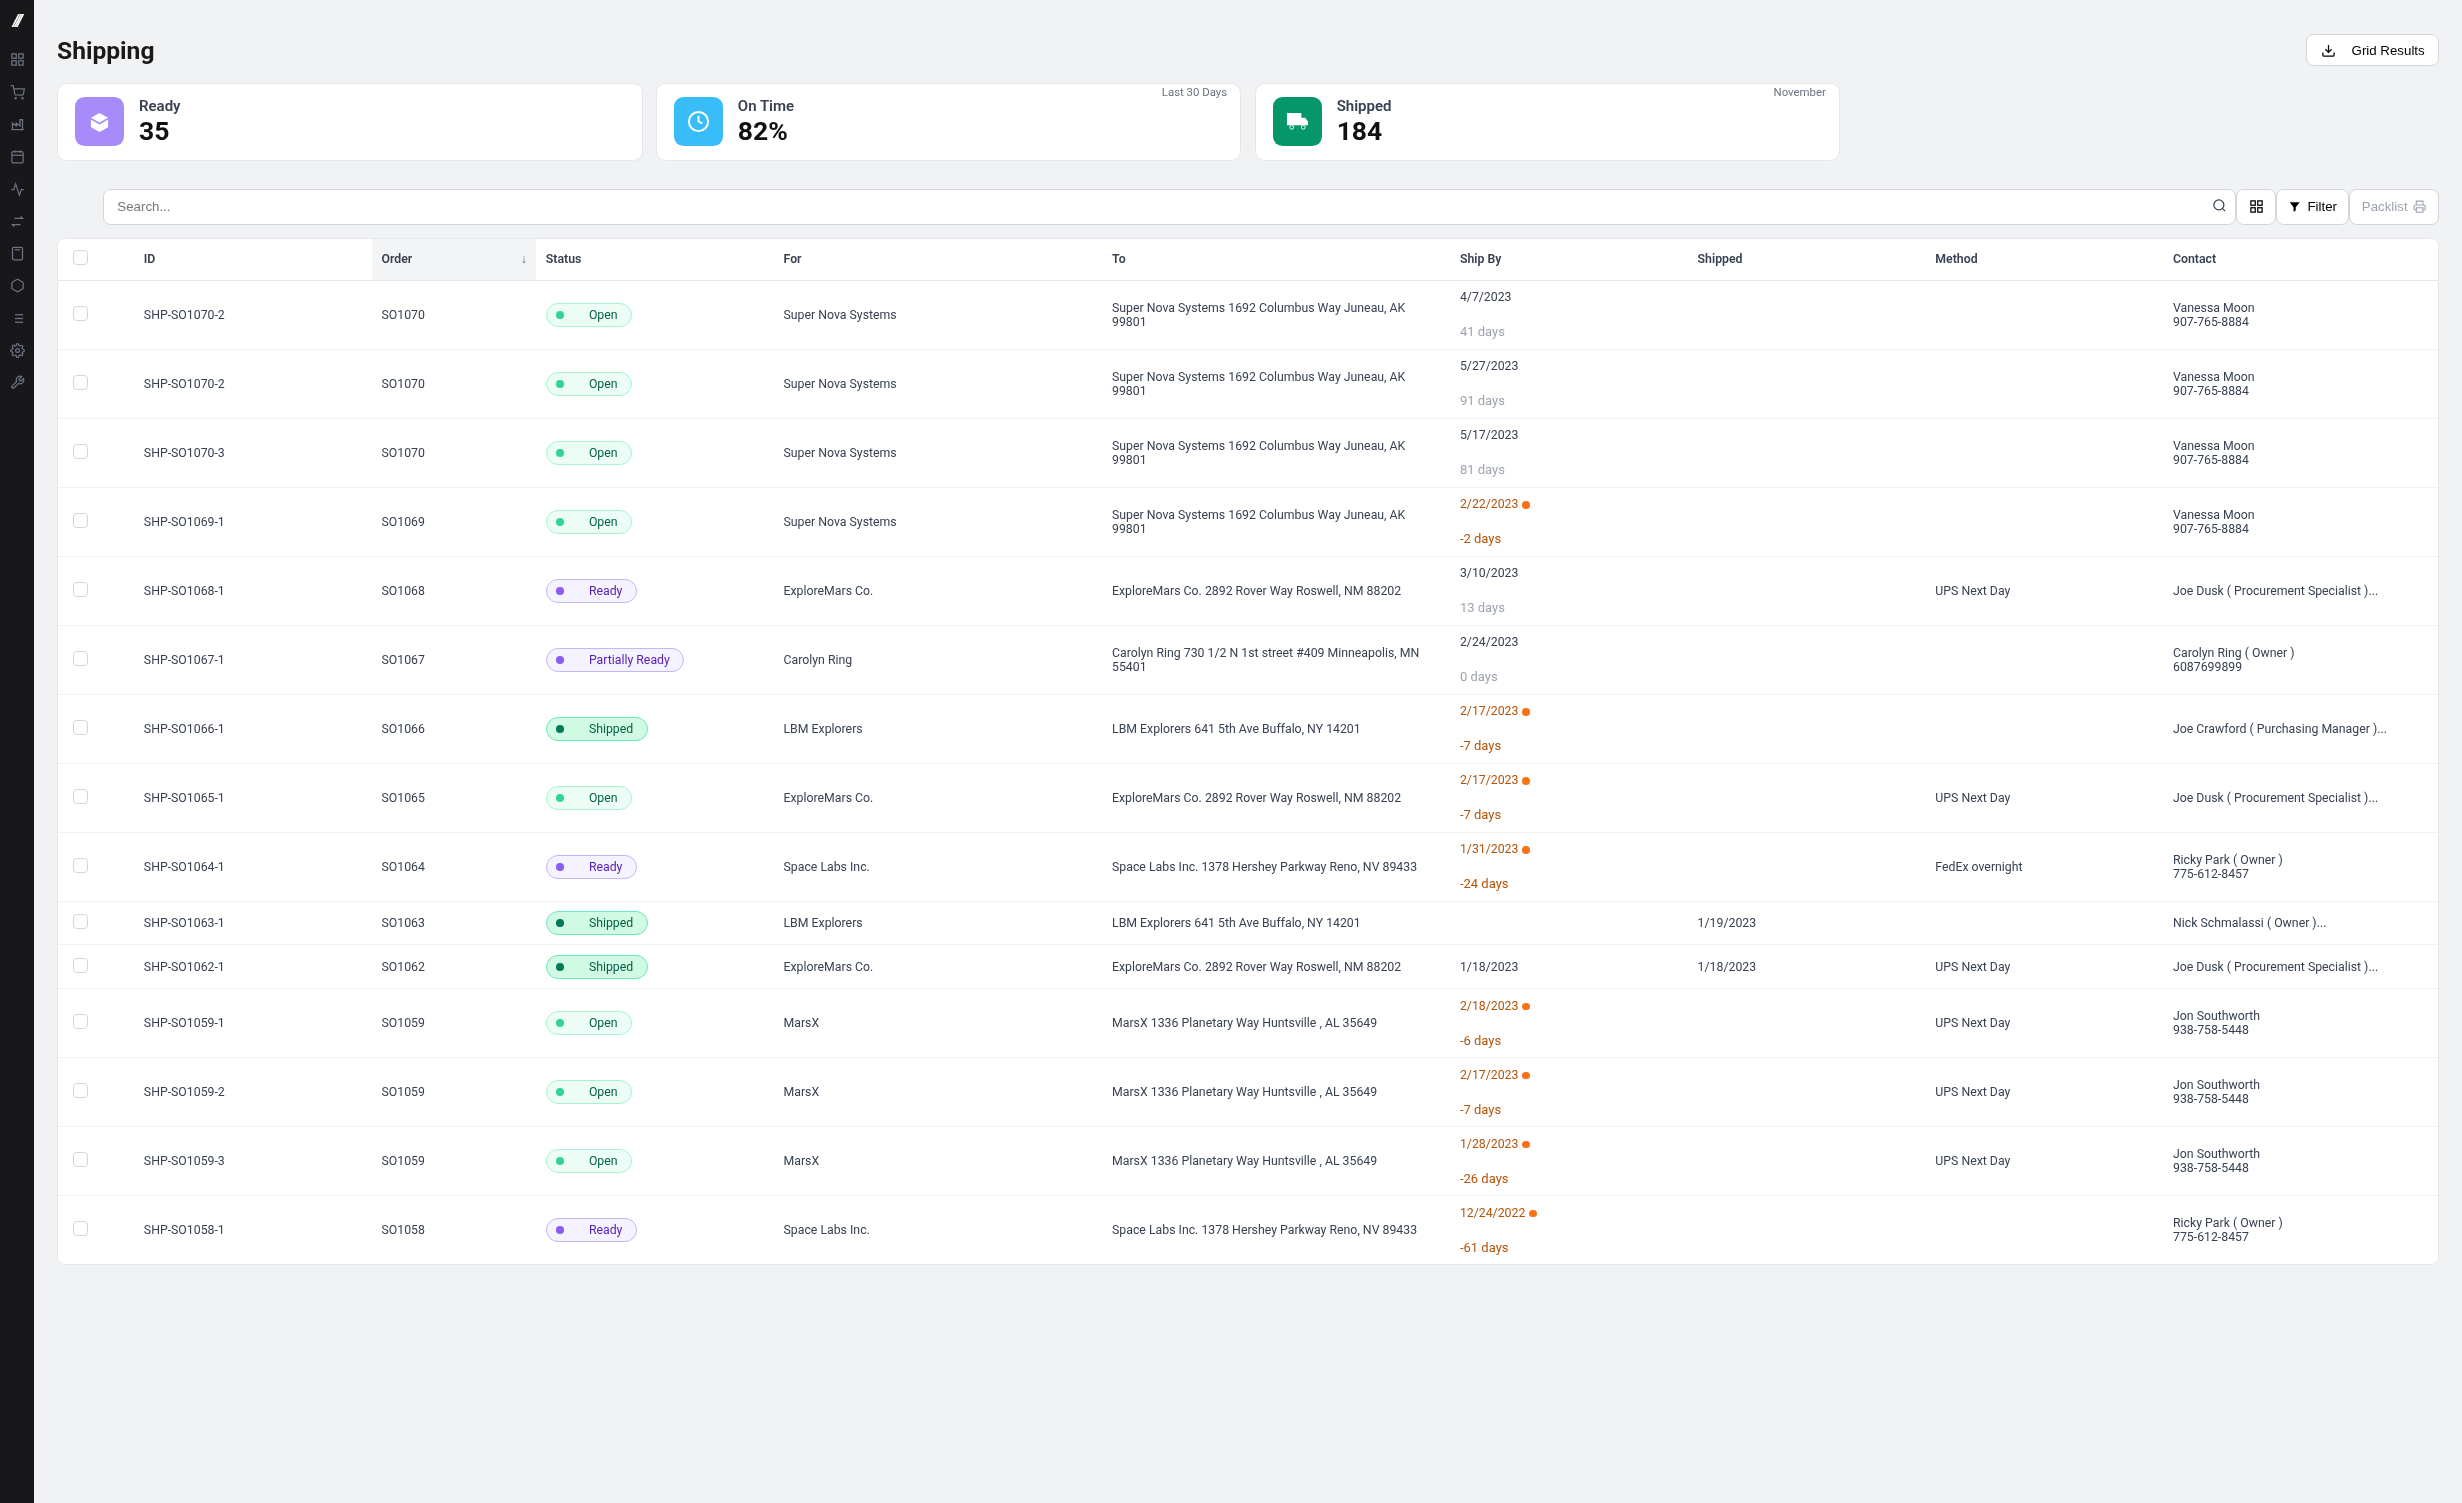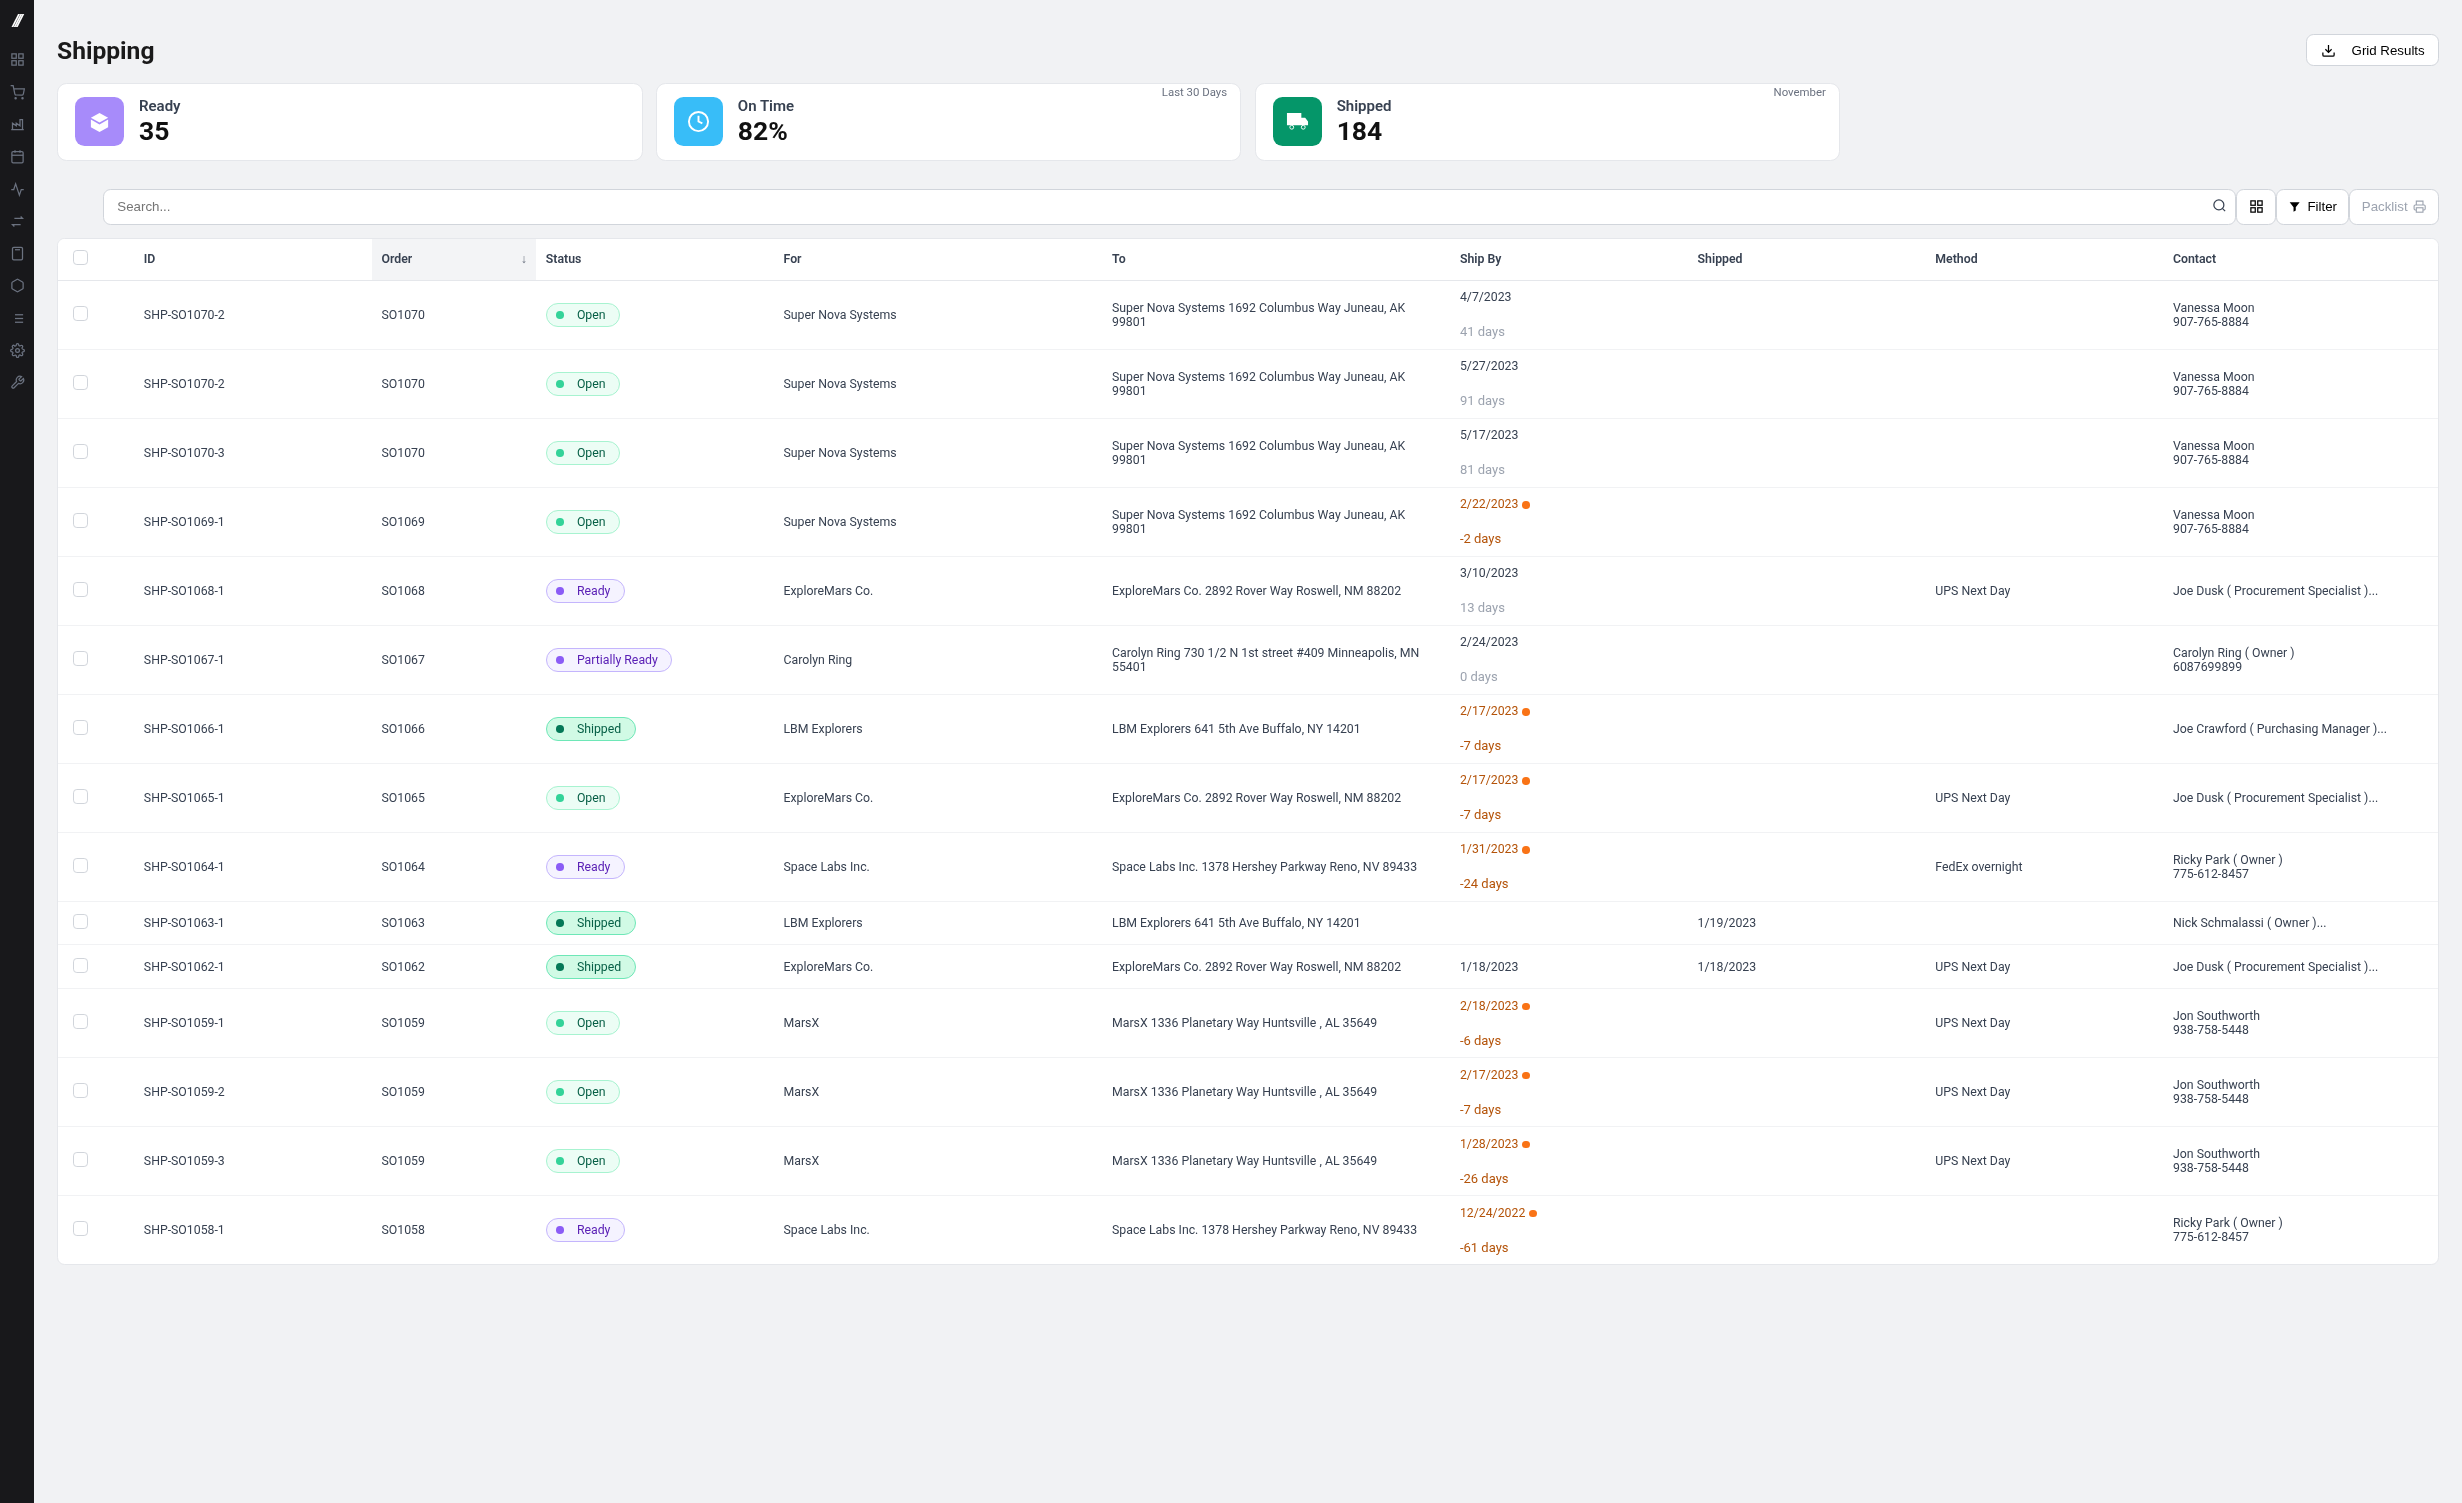--- a/index.html
+++ b/index.html
@@ -31,21 +31,21 @@
 .toolbar-btn { background: #fff; border: 0.9px solid #d1d5db; border-radius: 7.6px; padding: 0 11.4px; display: flex; align-items: center; gap: 5.7px; cursor: pointer; font-size: 13.3px; font-weight: 500; }
 .toolbar-btn.muted { color: #9ca3af; }
 .table-wrap { background: #fff; border: 0.9px solid #e5e7eb; border-radius: 7.6px; margin-top: 13.3px; overflow: hidden; }
 table { width: 100%; border-collapse: collapse; }
 thead th { text-align: left; font-weight: 600; font-size: 12.3px; padding: 11.4px 9.5px; border-bottom: 0.9px solid #e5e7eb; color: #374151; background: #fff; }
 thead th.sorted { background: #f3f4f6; }
 thead th .sort-arrow { float: right; color: #6b7280; }
 tbody td { padding: 9.5px 9.5px; border-bottom: 0.9px solid #f1f2f4; font-size: 12.3px; vertical-align: middle; color: #374151; }
 tbody tr:last-child td { border-bottom: none; }
 .checkbox { width: 15px; height: 15px; border: 1.4px solid #d1d5db; border-radius: 3.8px; display: inline-block; cursor: pointer; background: #fff; }
-.status-pill { display: inline-flex; align-items: center; gap: 13px; padding: 3.8px 13.3px 3.8px 9.5px; border-radius: 946px; font-size: 12.3px; border: 0.9px solid; justify-content: space-between; }
+.status-pill { display: inline-flex; align-items: center; gap: 25px; padding: 3.8px 13.3px 3.8px 9.5px; border-radius: 946px; font-size: 12.3px; border: 0.9px solid; justify-content: space-between; }
 .status-pill .dot { width: 7.6px; height: 7.6px; border-radius: 50%; }
 .status-pill.open { background: #ecfdf5; border-color: #a7f3d0; color: #065f46; }
 .status-pill.open .dot { background: #34d399; }
 .status-pill.ready { background: #f5f3ff; border-color: #c4b5fd; color: #5b21b6; }
 .status-pill.ready .dot { background: #8b5cf6; }
 .status-pill.partially-ready { background: #f5f3ff; border-color: #c4b5fd; color: #5b21b6; }
 .status-pill.partially-ready .dot { background: #8b5cf6; }
 .status-pill.shipped { background: #d1fae5; border-color: #6ee7b7; color: #065f46; }
 .status-pill.shipped .dot { background: #047857; }
 .shipby .date { color: #374151; }

